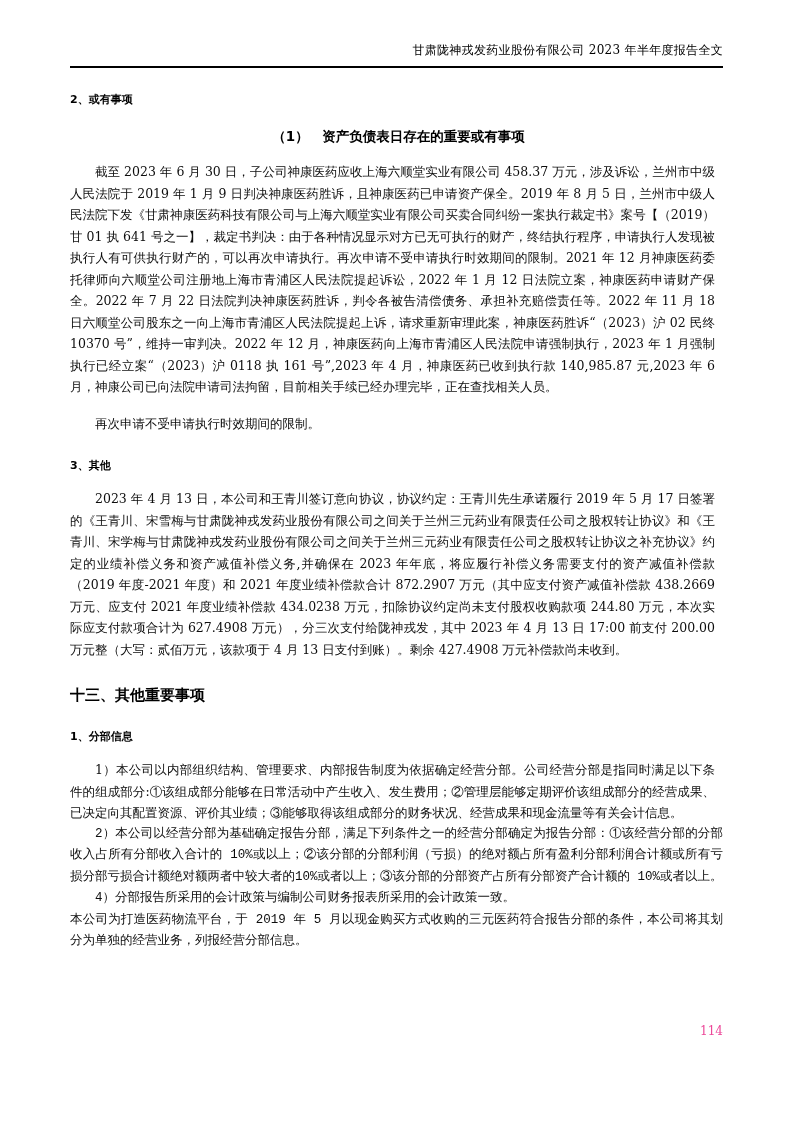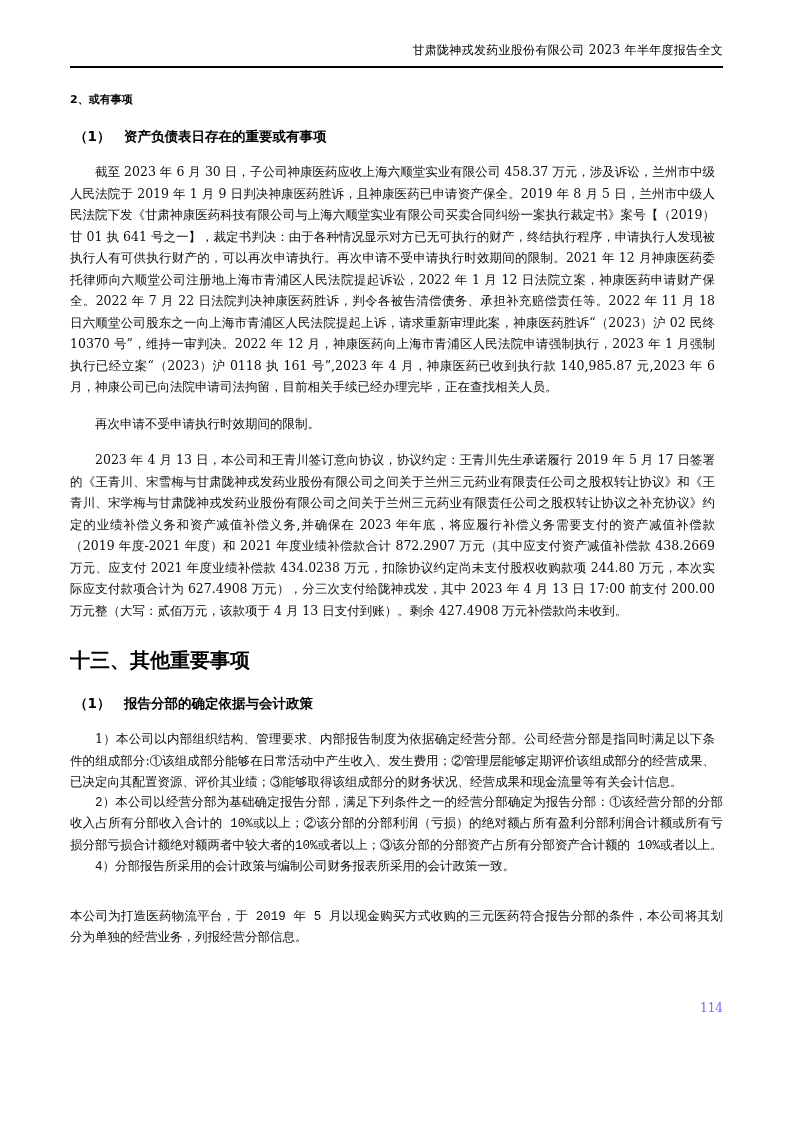--- a/index.html
+++ b/index.html
@@ -18,63 +18,65 @@
   .header-rule{border:none;border-top:2px solid #000;margin:0;}
   .h-sec{  
     font-family:"DejaVu Sans","Liberation Sans",sans-serif;
     font-weight:bold;font-size:11px;color:#000;
     margin:24px 0 0 0;
   }
   .h-sub{  
     font-family:"DejaVu Sans","Liberation Sans",sans-serif;
     font-weight:bold;font-size:13.5px;color:#000;
     margin:21px 0 0 4px;
+    text-align:center;
   }
   .h-chap{ 
     font-family:"DejaVu Sans","Liberation Sans",sans-serif;
-    font-weight:bold;font-size:20px;color:#000;
+    font-weight:bold;font-size:15px;color:#000;
     margin:26px 0 0 0;
   }
   p.body{
     font-size:12.5px;line-height:21.5px;color:#0d0d0d;
     text-align:justify;margin:15px 8px 0 0;
     text-indent:2em;
   }
   p.body.cont{margin:0;font-family:Liberation Mono, monospace;}       
-  p.body.noindent{text-indent:0;margin-top:28px;}
+  p.body.noindent{text-indent:0;}
   .page-number{
-    position:absolute;top:1001px;right:70px;
-    font-size:12px;color:#8b5cf6;
+    position:absolute;top:1024px;right:70px;
+    font-size:12px;color:#ec4899;
     font-family:"DejaVu Serif","Liberation Serif",serif;
   }
 </style>
 </head>
 <body>
 
 <div class="page">
 
   <div class="header-title">甘肃陇神戎发药业股份有限公司 2023 年半年度报告全文</div>
   <hr class="header-rule">
 
   <h2 class="h-sec">2、或有事项</h2>
 
   <h3 class="h-sub">（1）　资产负债表日存在的重要或有事项</h3>
 
   <p class="body">截至 2023 年 6 月 30 日，子公司神康医药应收上海六顺堂实业有限公司 458.37 万元，涉及诉讼，兰州市中级人民法院于 2019 年 1 月 9 日判决神康医药胜诉，且神康医药已申请资产保全。2019 年 8 月 5 日，兰州市中级人民法院下发《甘肃神康医药科技有限公司与上海六顺堂实业有限公司买卖合同纠纷一案执行裁定书》案号【（2019）甘 01 执 641 号之一】，裁定书判决：由于各种情况显示对方已无可执行的财产，终结执行程序，申请执行人发现被执行人有可供执行财产的，可以再次申请执行。再次申请不受申请执行时效期间的限制。2021 年 12 月神康医药委托律师向六顺堂公司注册地上海市青浦区人民法院提起诉讼，2022 年 1 月 12 日法院立案，神康医药申请财产保全。2022 年 7 月 22 日法院判决神康医药胜诉，判令各被告清偿债务、承担补充赔偿责任等。2022 年 11 月 18 日六顺堂公司股东之一向上海市青浦区人民法院提起上诉，请求重新审理此案，神康医药胜诉“（2023）沪 02 民终 10370 号”，维持一审判决。2022 年 12 月，神康医药向上海市青浦区人民法院申请强制执行，2023 年 1 月强制执行已经立案“（2023）沪 0118 执 161 号”,2023 年 4 月，神康医药已收到执行款 140,985.87 元,2023 年 6 月，神康公司已向法院申请司法拘留，目前相关手续已经办理完毕，正在查找相关人员。</p>
 
 
   <p class="body">再次申请不受申请执行时效期间的限制。</p>
 
+  <h2 class="h-sec">3、其他</h2>
 
   <p class="body">2023 年 4 月 13 日，本公司和王青川签订意向协议，协议约定：王青川先生承诺履行 2019 年 5 月 17 日签署的《王青川、宋雪梅与甘肃陇神戎发药业股份有限公司之间关于兰州三元药业有限责任公司之股权转让协议》和《王青川、宋学梅与甘肃陇神戎发药业股份有限公司之间关于兰州三元药业有限责任公司之股权转让协议之补充协议》约定的业绩补偿义务和资产减值补偿义务,并确保在 2023 年年底，将应履行补偿义务需要支付的资产减值补偿款（2019 年度-2021 年度）和 2021 年度业绩补偿款合计 872.2907 万元（其中应支付资产减值补偿款 438.2669 万元、应支付 2021 年度业绩补偿款 434.0238 万元，扣除协议约定尚未支付股权收购款项 244.80 万元，本次实际应支付款项合计为 627.4908 万元），分三次支付给陇神戎发，其中 2023 年 4 月 13 日 17:00 前支付 200.00 万元整（大写：贰佰万元，该款项于 4 月 13 日支付到账）。剩余 427.4908 万元补偿款尚未收到。</p>
 
   <h1 class="h-chap">十三、其他重要事项</h1>
 
+  <h2 class="h-sec">1、分部信息</h2>
 
-  <h3 class="h-sub">（1）　报告分部的确定依据与会计政策</h3>
 
   <p class="body">1）本公司以内部组织结构、管理要求、内部报告制度为依据确定经营分部。公司经营分部是指同时满足以下条件的组成部分:①该组成部分能够在日常活动中产生收入、发生费用；②管理层能够定期评价该组成部分的经营成果、已决定向其配置资源、评价其业绩；③能够取得该组成部分的财务状况、经营成果和现金流量等有关会计信息。</p>
 
   <p class="body cont">2）本公司以经营分部为基础确定报告分部，满足下列条件之一的经营分部确定为报告分部：①该经营分部的分部收入占所有分部收入合计的 10%或以上；②该分部的分部利润（亏损）的绝对额占所有盈利分部利润合计额或所有亏损分部亏损合计额绝对额两者中较大者的10%或者以上；③该分部的分部资产占所有分部资产合计额的 10%或者以上。</p>
 
   <p class="body cont">4）分部报告所采用的会计政策与编制公司财务报表所采用的会计政策一致。</p>
 
   <p class="body cont noindent">本公司为打造医药物流平台，于 2019 年 5 月以现金购买方式收购的三元医药符合报告分部的条件，本公司将其划分为单独的经营业务，列报经营分部信息。</p>
 
   <span class="page-number">114</span>

